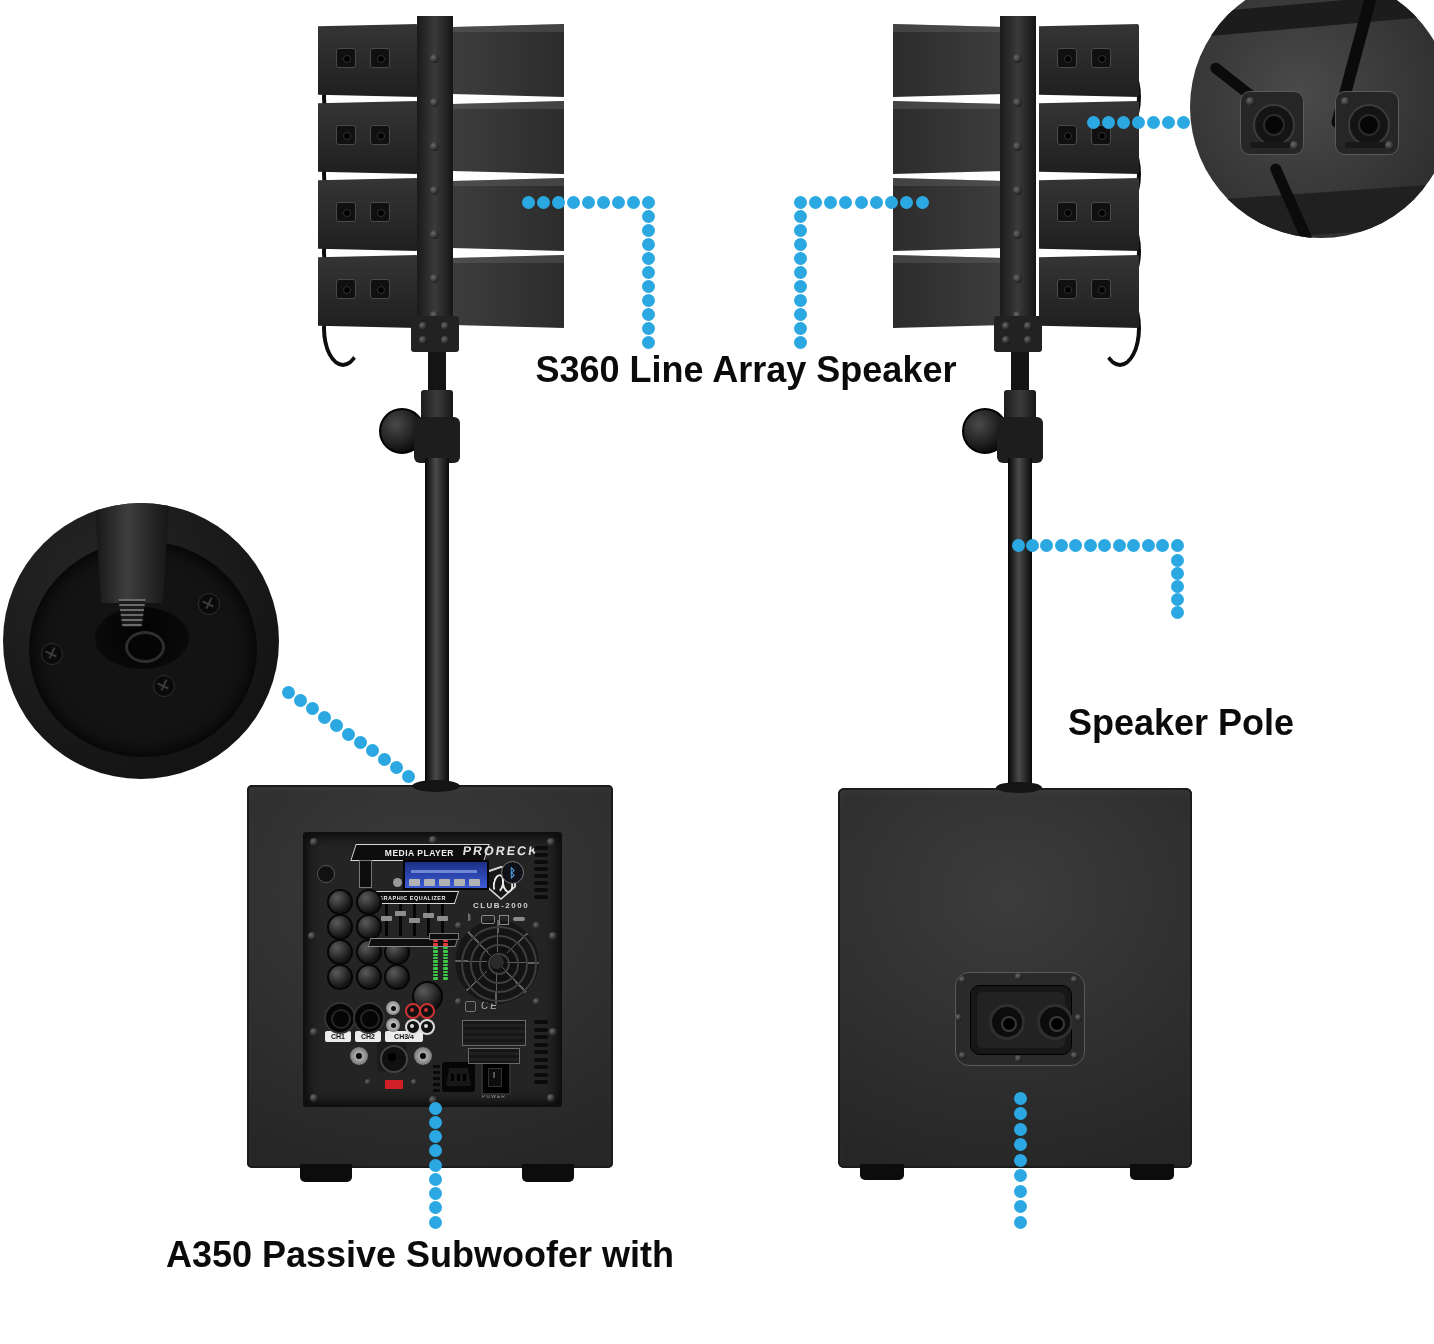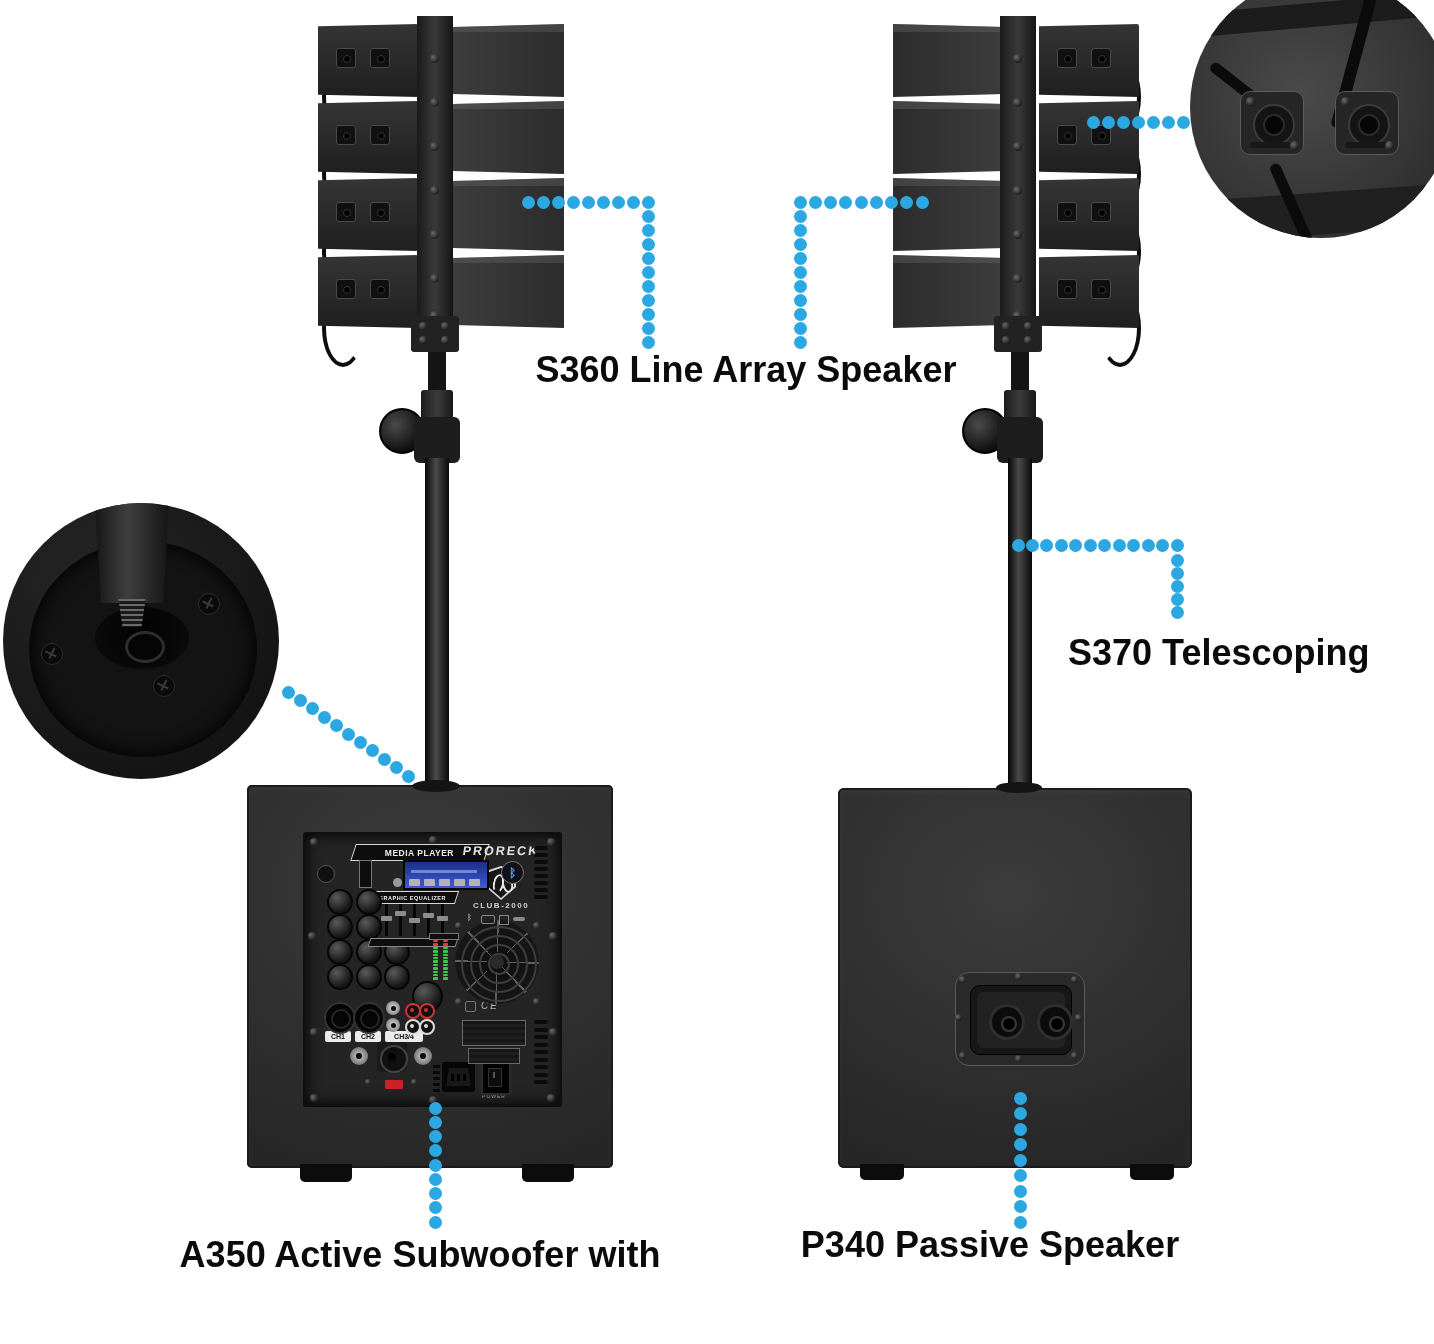--- a/index.html
+++ b/index.html
@@ -469,23 +469,22 @@
         <div class="abs" style="left: 3px; top: 8.5px; width: 12px; height: 1.6px; background: rgb(58, 58, 58); transform: rotate(25deg);"></div>
         <div class="abs" style="left: 8.5px; top: 3px; width: 1.6px; height: 12px; background: rgb(58, 58, 58); transform: rotate(25deg);"></div>
       </div>
       <div class="abs" style="left: 150px; top: 172px; width: 20px; height: 20px; background: rgb(10, 10, 10); border: 1px solid rgb(46, 46, 46); border-radius: 50%;">
         <div class="abs" style="left: 3px; top: 8.5px; width: 12px; height: 1.6px; background: rgb(58, 58, 58); transform: rotate(25deg);"></div>
         <div class="abs" style="left: 8.5px; top: 3px; width: 1.6px; height: 12px; background: rgb(58, 58, 58); transform: rotate(25deg);"></div>
       </div>
     </div>
 
   <div class="lbl ctr" style="left:520px;top:349px;width:452px;">S360 Line Array Speaker</div>
-  <div class="lbl" style="left:1068px;top:632px;">S370 Telescoping</div>
-  <div class="lbl ctr" style="left:112px;top:1234px;width:616px;">A350 Active Subwoofer with</div>
-  <div class="lbl ctr" style="left:742px;top:1224px;width:496px;">P340 Passive Speaker</div>
+  <div class="lbl" style="left:1068px;top:702px;">Speaker Pole</div>
+  <div class="lbl ctr" style="left:112px;top:1234px;width:616px;">A350 Passive Subwoofer with</div>
 
   <div id="leaders" class="abs" style="left:0;top:0;width:100%;height:100%;z-index:20;pointer-events:none;">
       <div class="abs dot" style="left: 521.5px; top: 195.5px;"></div>
       <div class="abs dot" style="left: 536.5px; top: 195.5px;"></div>
       <div class="abs dot" style="left: 551.5px; top: 195.5px;"></div>
       <div class="abs dot" style="left: 566.5px; top: 195.5px;"></div>
       <div class="abs dot" style="left: 581.5px; top: 195.5px;"></div>
       <div class="abs dot" style="left: 596.5px; top: 195.5px;"></div>
       <div class="abs dot" style="left: 611.5px; top: 195.5px;"></div>
       <div class="abs dot" style="left: 626.5px; top: 195.5px;"></div>

